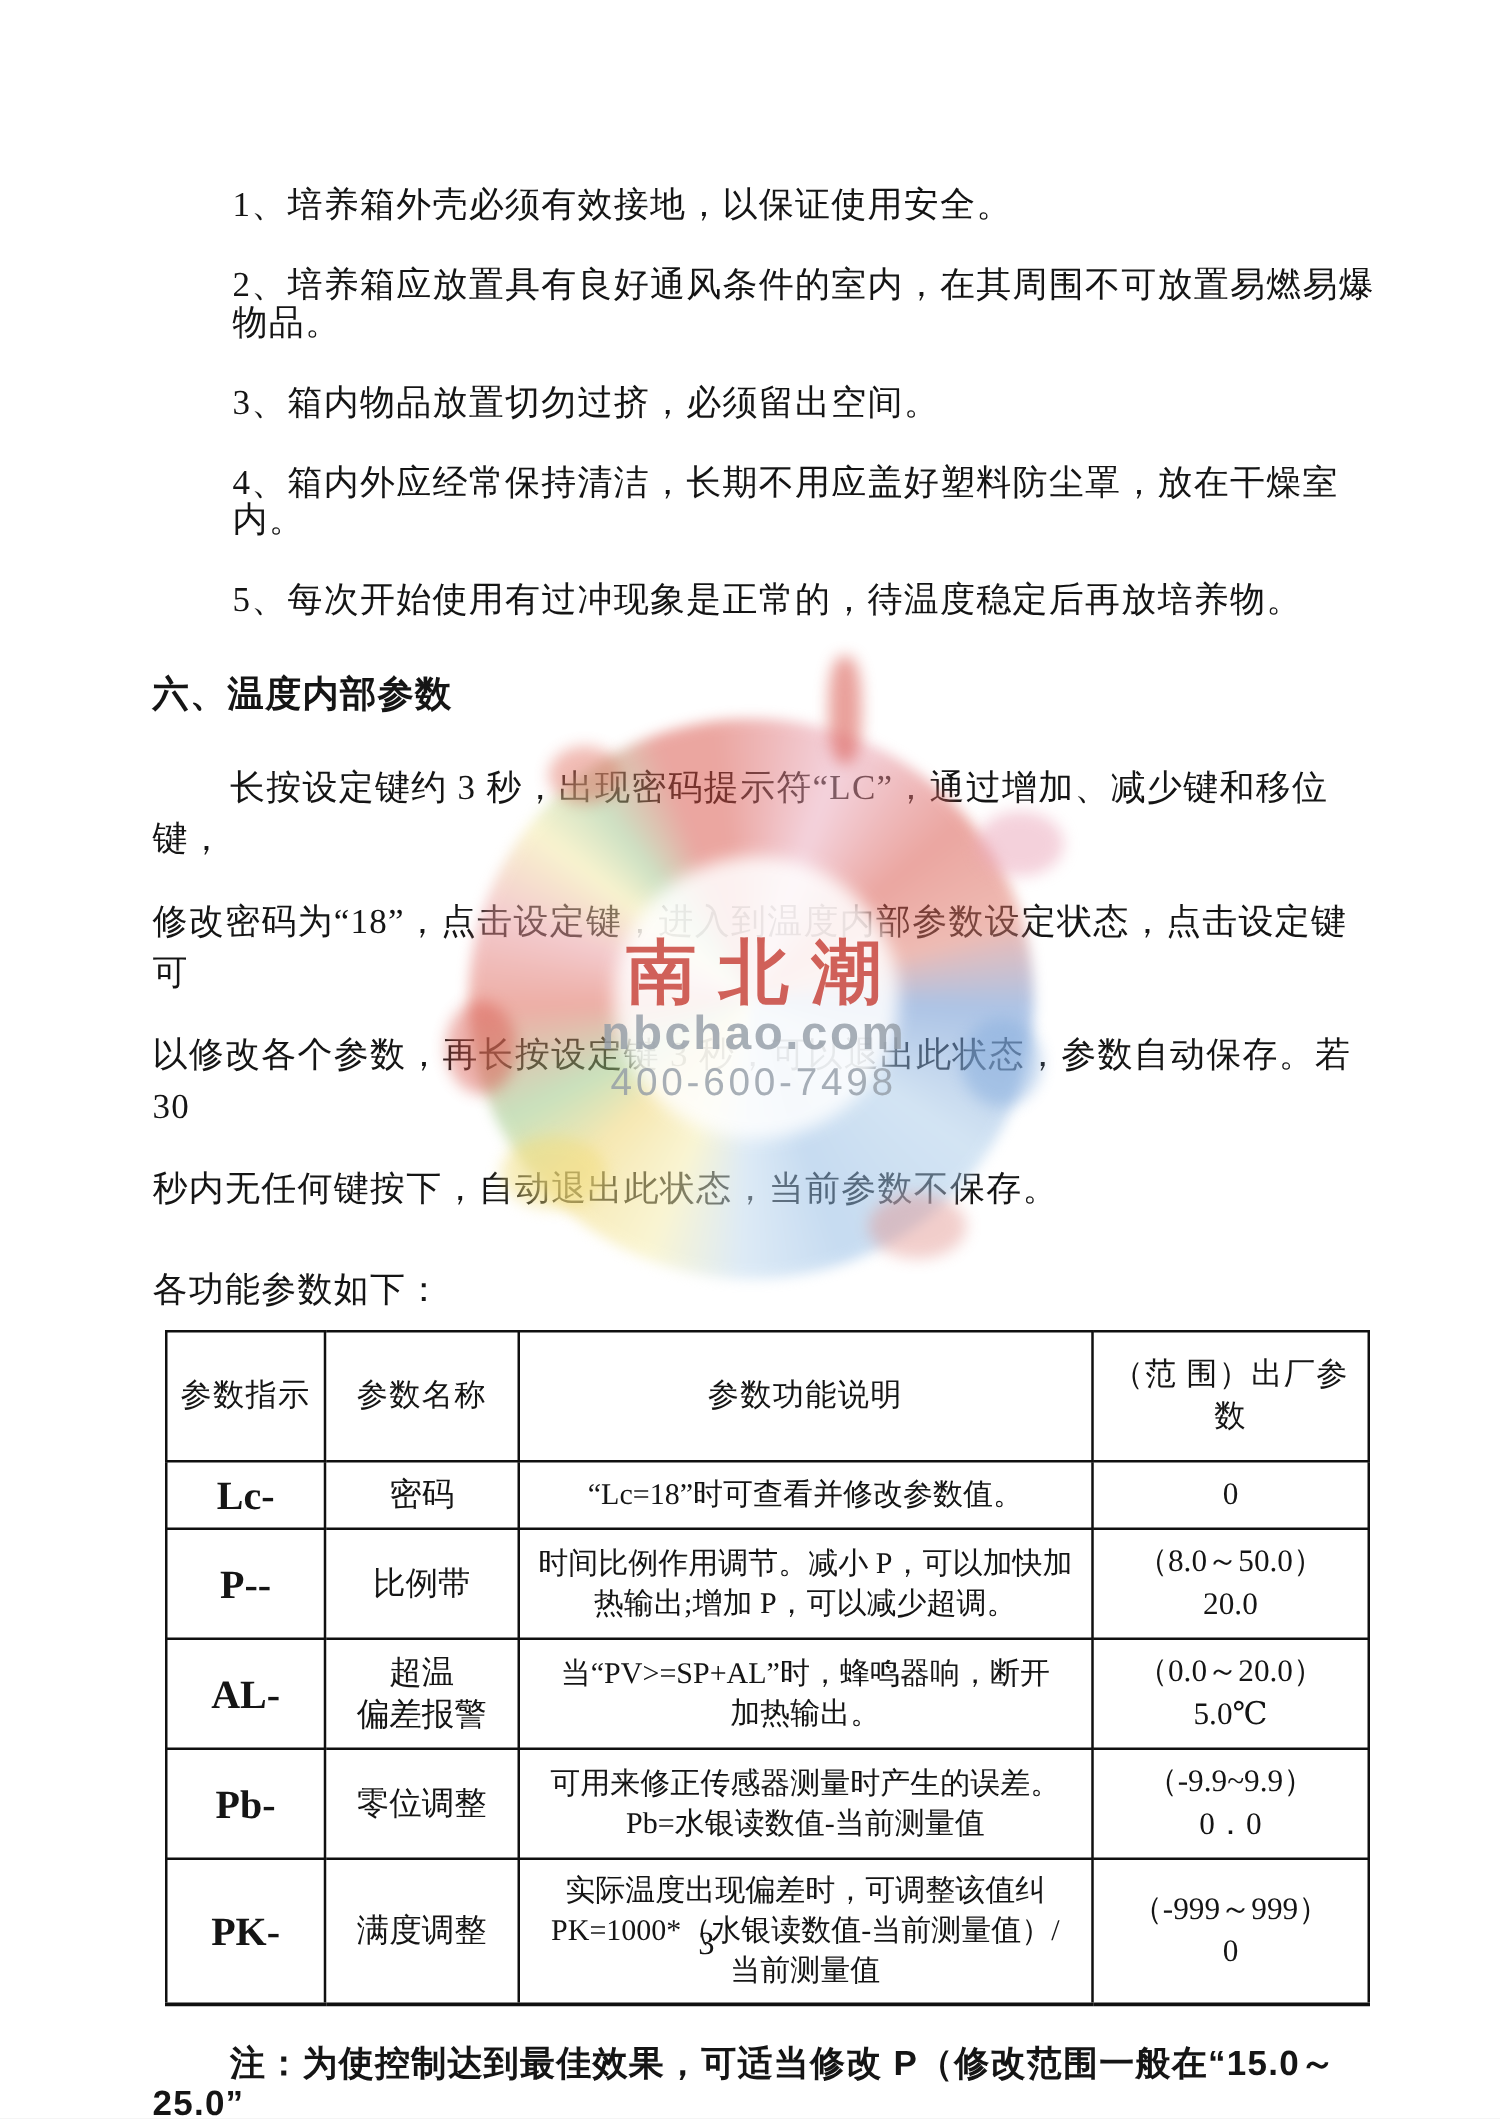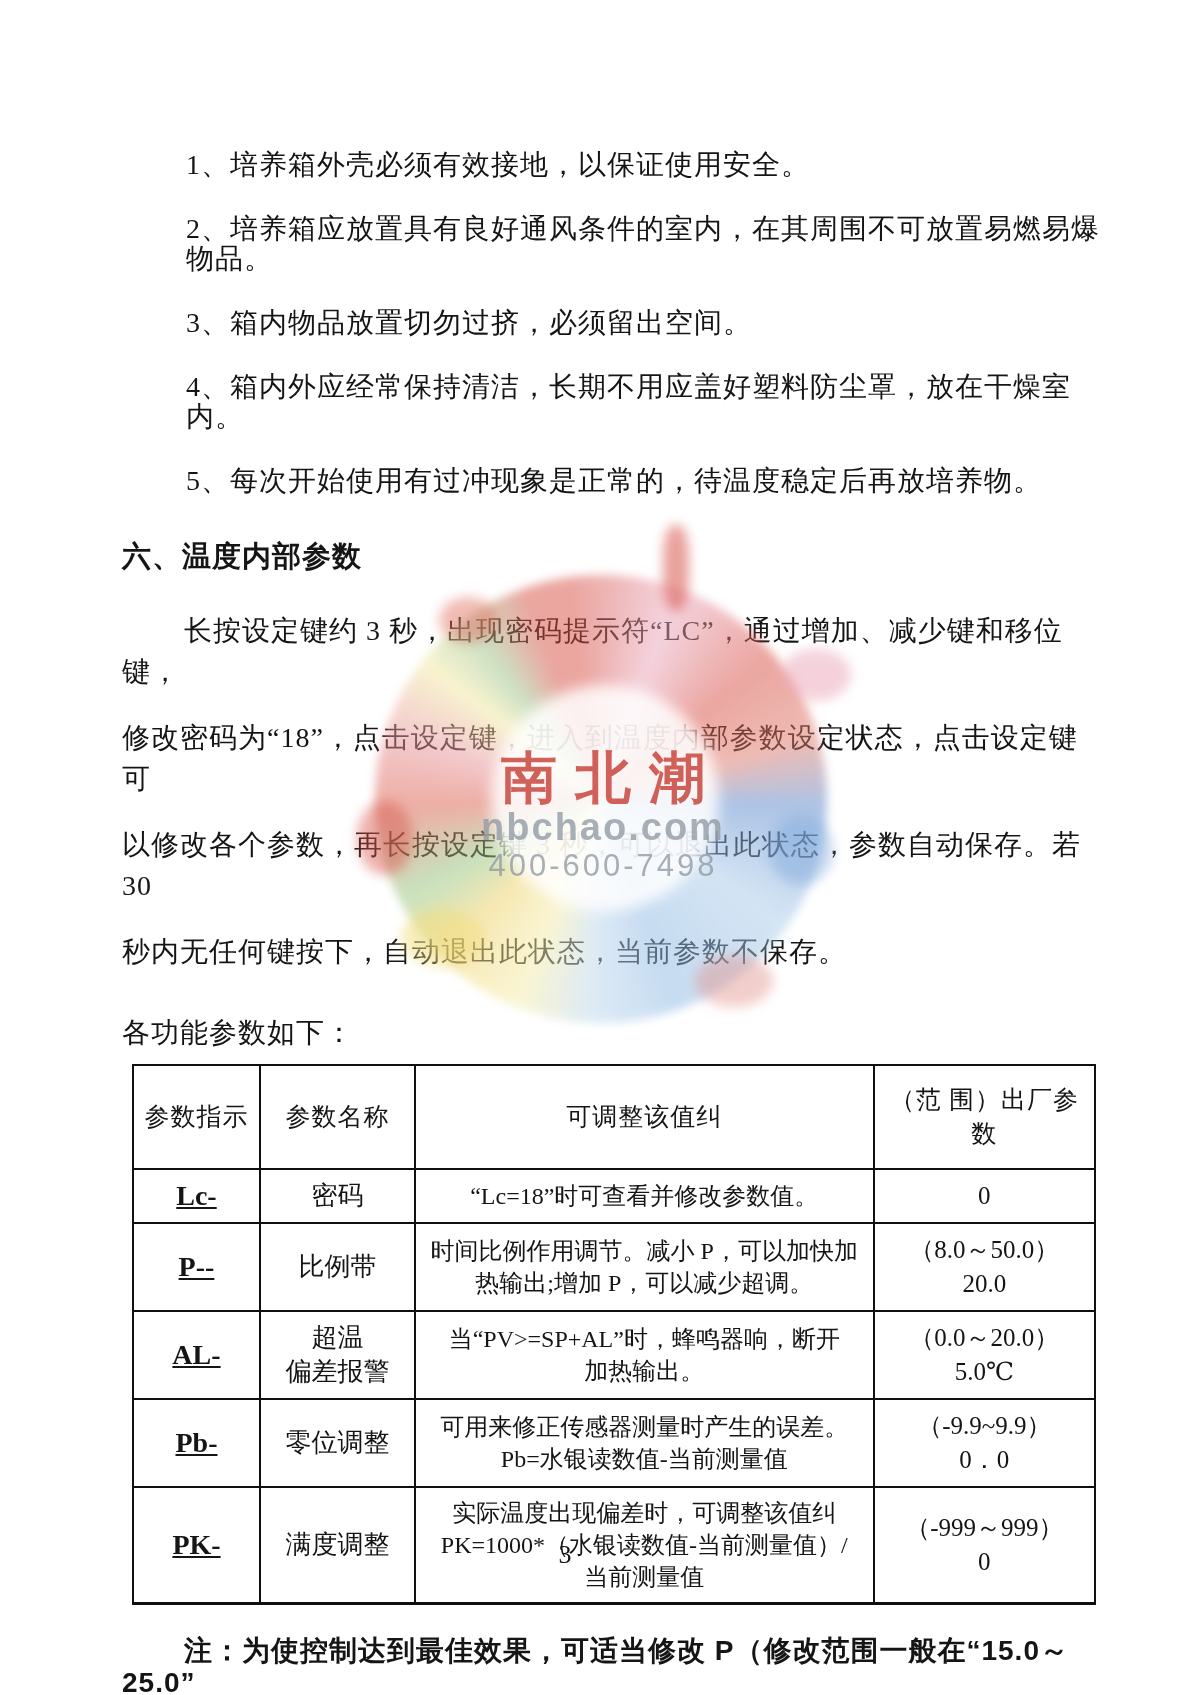--- a/index.html
+++ b/index.html
@@ -58,21 +58,21 @@
   .param-table th {
     font-weight:normal;
     font-size:25px; line-height:34px;
     padding-top:17px; padding-bottom:17px;
     letter-spacing:1px;
   }
   .col-indicator { width:13.2%; }
   .col-name      { width:16.1%; }
   .col-desc      { width:47.7%; }
   .col-range     { width:23.0%; }
-  .cell-indicator { font-weight:bold; font-size:28px; line-height:34px;text-decoration:underline; }
+  .cell-indicator { font-weight:bold; font-size:32px; line-height:34px; }
   .cell-name  { font-size:26px; line-height:34px; white-space:pre-line; }
   .cell-desc  { font-size:24px; line-height:32px; text-align:left; padding-left:12px; padding-right:4px; white-space:pre-line;border-radius:23px; }
   .cell-range { font-size:25px; line-height:34px; padding-left:4px; padding-right:4px; white-space:pre-line; }
 
   
   .note { margin-top:30px; font-weight:bold; }
   .note-line {
     font-family:"Liberation Sans","DejaVu Sans",sans-serif;
     font-size:28px; line-height:32px; margin-bottom:30px; letter-spacing:1px;
   }
@@ -151,21 +151,21 @@
       <colgroup>
         <col class="col-indicator">
           <col class="col-name">
           <col class="col-desc">
           <col class="col-range">
       </colgroup>
       <tbody>
           <tr>
         <th>参数指示</th>
         <th>参数名称</th>
-        <th>可调整该值纠</th>
+        <th>参数功能说明</th>
         <th>（范 围）出厂参数</th>
       </tr>
       <tr>
         <td class="cell-indicator">Lc-</td>
         <td class="cell-name">密码</td>
         <td class="cell-desc">“Lc=18”时可查看并修改参数值。</td>
         <td class="cell-range">0</td>
       </tr>
       <tr>
         <td class="cell-indicator">P--</td>

